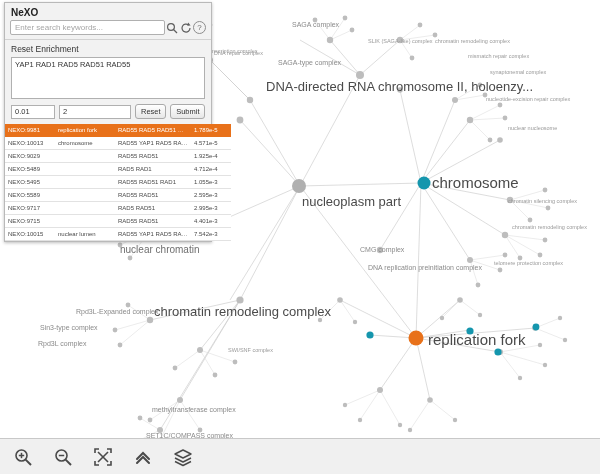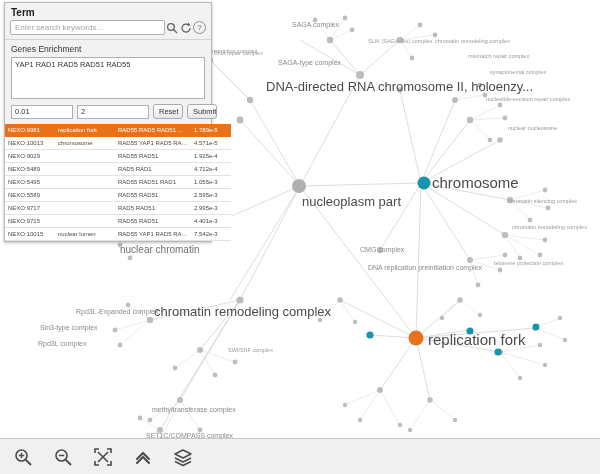--- a/index.html
+++ b/index.html
@@ -150,21 +150,21 @@
     overflow: hidden;
     font-family: "Liberation Sans", sans-serif;
   }
   .params-row {
     display: flex;
     align-items: center;
     gap: 4px;
     padding: 0 6px 5px 6px;
   }
   .param-input {
-    width: 62px;
+    width: 44px;
     height: 14px;
     border: 1px solid #b0b0b0;
     background: #fff;
     font-size: 7.5px;
     padding: 0 3px;
     box-sizing: border-box;
     color: #333;
     font-family: "Liberation Sans", sans-serif;
   }
   .param-input.wide { width: 72px; }
@@ -427,21 +427,21 @@
     <div class="net-label lbl-sm" style="left:76px;  top:308px;">Rpd3L-Expanded complex</div>
     <div class="net-label lbl-xl" style="left:428px; top:331px;">replication fork</div>
     <div class="net-label lbl-sm" style="left:40px;  top:324px;">Sin3-type complex</div>
     <div class="net-label lbl-sm" style="left:38px;  top:340px;">Rpd3L complex</div>
     <div class="net-label lbl-xs" style="left:228px; top:347px;">SWI/SNF complex</div>
     <div class="net-label lbl-sm" style="left:152px; top:406px;">methyltransferase complex</div>
     <div class="net-label lbl-sm" style="left:146px; top:432px;">SET1C/COMPASS complex</div>
   </div>
 
   <div id="nexo-panel">
-    <div id="nexo-title">Term</div>
+    <div id="nexo-title">NeXO</div>
 
     <div class="search-row">
       <input class="search-input" type="text" placeholder="Enter search keywords..." style="">
       <div class="icon-btn">
         <svg width="12" height="12" viewBox="0 0 12 12">
             <circle cx="5" cy="5" r="3.4" fill="none" stroke="#5f5f5f" stroke-width="1.2"></circle>
             <line x1="7.5" y1="7.5" x2="11" y2="11" stroke="#5f5f5f" stroke-width="1.3"></line>
           </svg>
       </div>
       <div class="icon-btn">
@@ -449,21 +449,21 @@
             <path d="M10,6 a4,4 0 1,1 -1.4,-3" fill="none" stroke="#5f5f5f" stroke-width="1.2"></path>
             <polygon points="8.2,0.6 10.6,3.4 7.3,3.8" fill="#5f5f5f"></polygon>
           </svg>
       </div>
       <div class="icon-btn round-icon">?</div>
     </div>
 
 
     <div class="section-div"></div>
 
-    <div class="term-header">Genes Enrichment</div>
+    <div class="term-header">Reset Enrichment</div>
     <div class="term-box">YAP1 RAD1 RAD5 RAD51 RAD55</div>
 
     <div class="params-row">
       <input class="param-input" type="text" value="0.01" style="">
       <input class="param-input wide" type="text" value="2" style="">
       <button class="mini-btn">Reset</button>
       <button class="mini-btn">Submit</button>
     </div>
 
     <table class="res-table">

